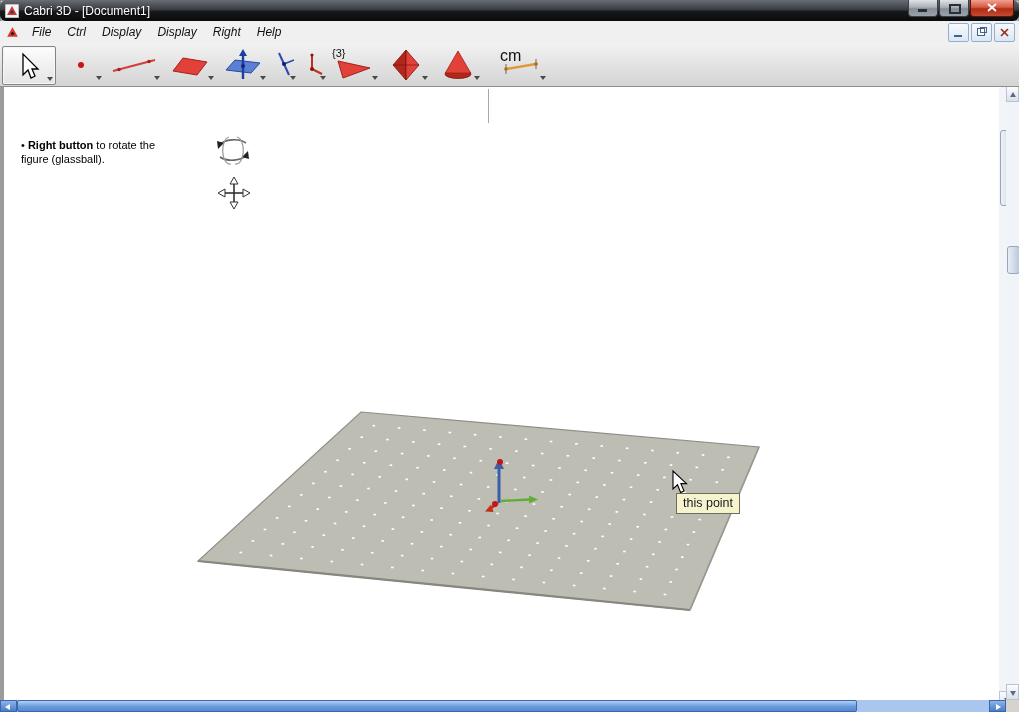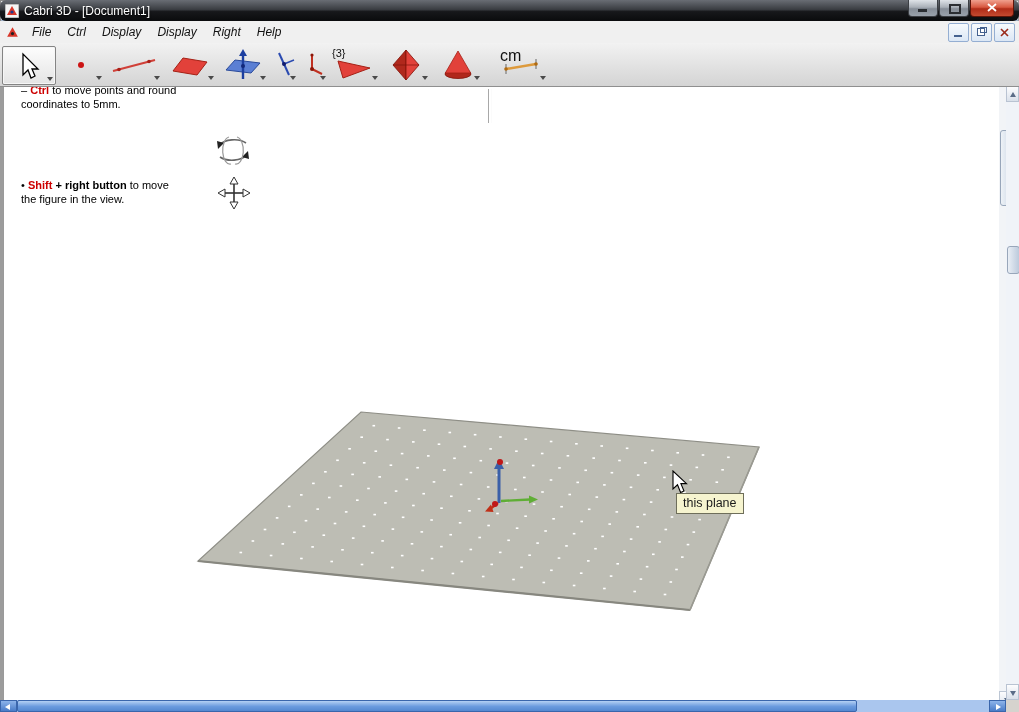--- a/index.html
+++ b/index.html
@@ -494,36 +494,33 @@
 
     <div class="th-item" style="top:11px">
       <span>– </span><span class="th-key red">Shift</span><span> to move a point in space vertically.</span>
     </div>
     <svg class="abs" style="left:209px;top:8px" width="16" height="52">
       <circle cx="7" cy="6" r="2.6" fill="#b01610"></circle>
       <line x1="7" y1="16" x2="7" y2="33" stroke="#b01610" stroke-width="2"></line>
       <polygon points="3,31 11,31 7,40" fill="#b01610"></polygon>
     </svg>
 
-    <div class="th-item" style="top:61px">
-      <span>– </span><span class="th-key red">Ctrl</span><span> to move points and round coordinates to 5mm.</span>
-    </div>
-
+
+    <div class="th-item" style="top:116px">
+      <span>• </span><span class="th-key">Right button</span><span> to rotate the figure (glassball).</span>
+    </div>
     <svg class="abs" style="left:208px;top:110px" width="44" height="36">
       <path d="M34,10 A15,8 0 0 0 8,12" fill="none" stroke="#666" stroke-width="1.6"></path>
       <polygon points="5,8 12,10 6,16" fill="#222"></polygon>
       <path d="M8,24 A15,8 0 0 0 34,22" fill="none" stroke="#666" stroke-width="1.6"></path>
       <polygon points="37,26 30,24 36,18" fill="#222"></polygon>
       <path d="M17,4 A7,13 0 0 0 19,31" fill="none" stroke="#999" stroke-width="1.2"></path>
       <path d="M25,4 A7,13 0 0 1 23,31" fill="none" stroke="#999" stroke-width="1.2"></path>
     </svg>
 
-    <div class="th-item" style="top:156px">
-      <span>• </span><span class="th-key red">Shift</span><span class="th-key"> + right button</span><span> to move the figure in the view.</span>
-    </div>
     <svg class="abs" style="left:213px;top:153px" width="34" height="34">
       <line x1="17" y1="6" x2="17" y2="28" stroke="#333" stroke-width="1.6"></line>
       <line x1="6" y1="17" x2="28" y2="17" stroke="#333" stroke-width="1.6"></line>
       <polygon points="13,8 21,8 17,1" fill="#fff" stroke="#333" stroke-width="1"></polygon>
       <polygon points="13,26 21,26 17,33" fill="#fff" stroke="#333" stroke-width="1"></polygon>
       <polygon points="8,13 8,21 1,17" fill="#fff" stroke="#333" stroke-width="1"></polygon>
       <polygon points="26,13 26,21 33,17" fill="#fff" stroke="#333" stroke-width="1"></polygon>
     </svg>
 
     <div class="th-scroll">
@@ -531,16 +528,16 @@
           <span class="tri-up" style="left:4px;top:5px"></span>
         </div>
       <div id="ths-thumb"></div>
       <div class="ths-arrow" style="bottom:0">
           <span class="tri-down" style="left:4px;top:6px"></span>
         </div>
     </div>
   </div>
 </div>
 
-<div id="tooltip" class="abs">this plane</div>
+<div id="tooltip" class="abs">this point</div>
 <svg id="cursor" class="abs" width="18" height="26">
   <path d="M2,1 L2,19 L6.5,14.8 L9.6,22.5 L13,21 L9.9,13.6 L15.5,13.6 Z" fill="#ffffff" stroke="#000" stroke-width="1.1"></path>
 </svg>
 
 </body></html>

